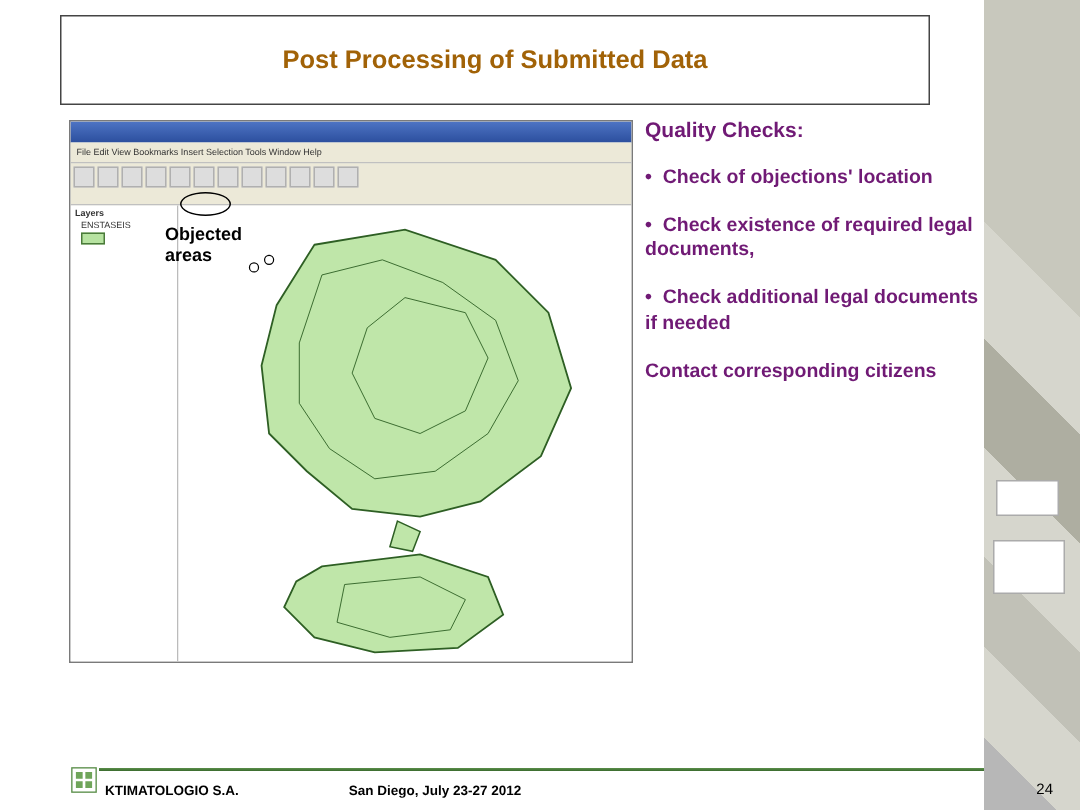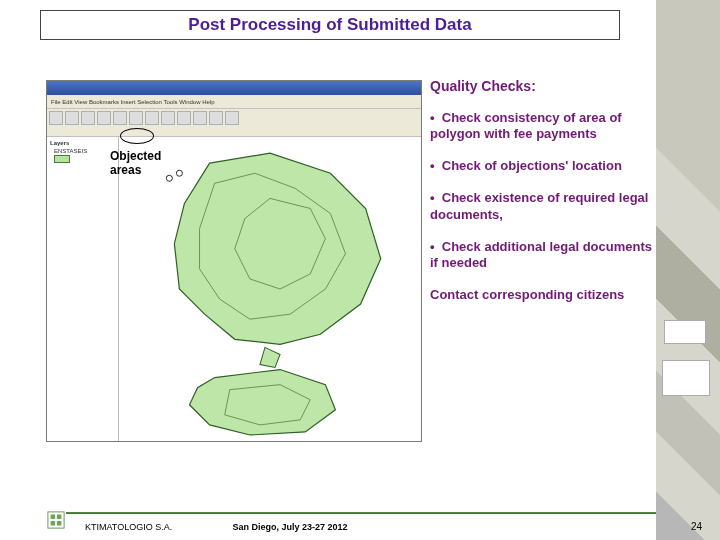--- a/index.html
+++ b/index.html
@@ -28,25 +28,25 @@
     background: #fff;
   }
   .bg-strip::before { left: 8px; top: 320px; width: 40px; height: 22px; border: 1px solid #888; }
   .bg-strip::after { left: 6px; top: 360px; width: 46px; height: 34px; border: 1px solid #888; }
 
   .title-box {
     position: absolute;
     left: 40px; top: 10px;
     width: 580px;
     border: 1px solid #444;
-    padding: 4px 8px;
+    padding: 19px 8px;
     text-align: center;
     font-weight: bold;
     font-size: 17px;
-    color: #4c1d95;
+    color: #a16207;
     background: #fff;
   }
 
   .gis-shot {
     position: absolute;
     left: 46px; top: 80px;
     width: 376px; height: 362px;
     border: 1px solid #7a7a7a;
     background: #f7f7f7;
     overflow: hidden;
@@ -107,23 +107,22 @@
     position: absolute;
     left: 46px; top: -2px;
     width: 20px; height: 20px;
     background: #fff;
     display: flex; align-items: center; justify-content: center;
   }
   .logo svg { width: 18px; height: 18px; }
   .org {
     position: absolute;
     left: 70px; bottom: 8px;
-    font-size: 9px; font-weight: normal;
+    font-size: 9px; font-weight: bold;
     color: #000;
-    margin-left: 15px;
   }
   .venue {
     position: absolute;
     left: 0; width: 580px;
     bottom: 8px;
     text-align: center;
     font-size: 9px; font-weight: bold;
     color: #000;
   }
   .pagenum {
@@ -180,21 +179,20 @@
 </div>
 
 <div class="callout-circle"></div>
 <div class="callout">
   <span>Objected</span><br>
   <span>areas</span>
 </div>
 
 <div class="right-col">
   <div class="heading">Quality Checks:</div>
-  <p>•&nbsp;&nbsp;<span>Check consistency of area of polygon with fee payments</span></p>
   <p>•&nbsp;&nbsp;<span>Check of objections' location</span></p>
   <p>•&nbsp;&nbsp;<span>Check existence of required legal documents,</span></p>
   <p>•&nbsp;&nbsp;<span>Check additional legal documents if needed</span></p>
   <p>Contact corresponding citizens</p>
 </div>
 
 <div class="footer">
   <div class="footer-rule"></div>
   <div class="logo">
     <svg viewBox="0 0 20 20">

